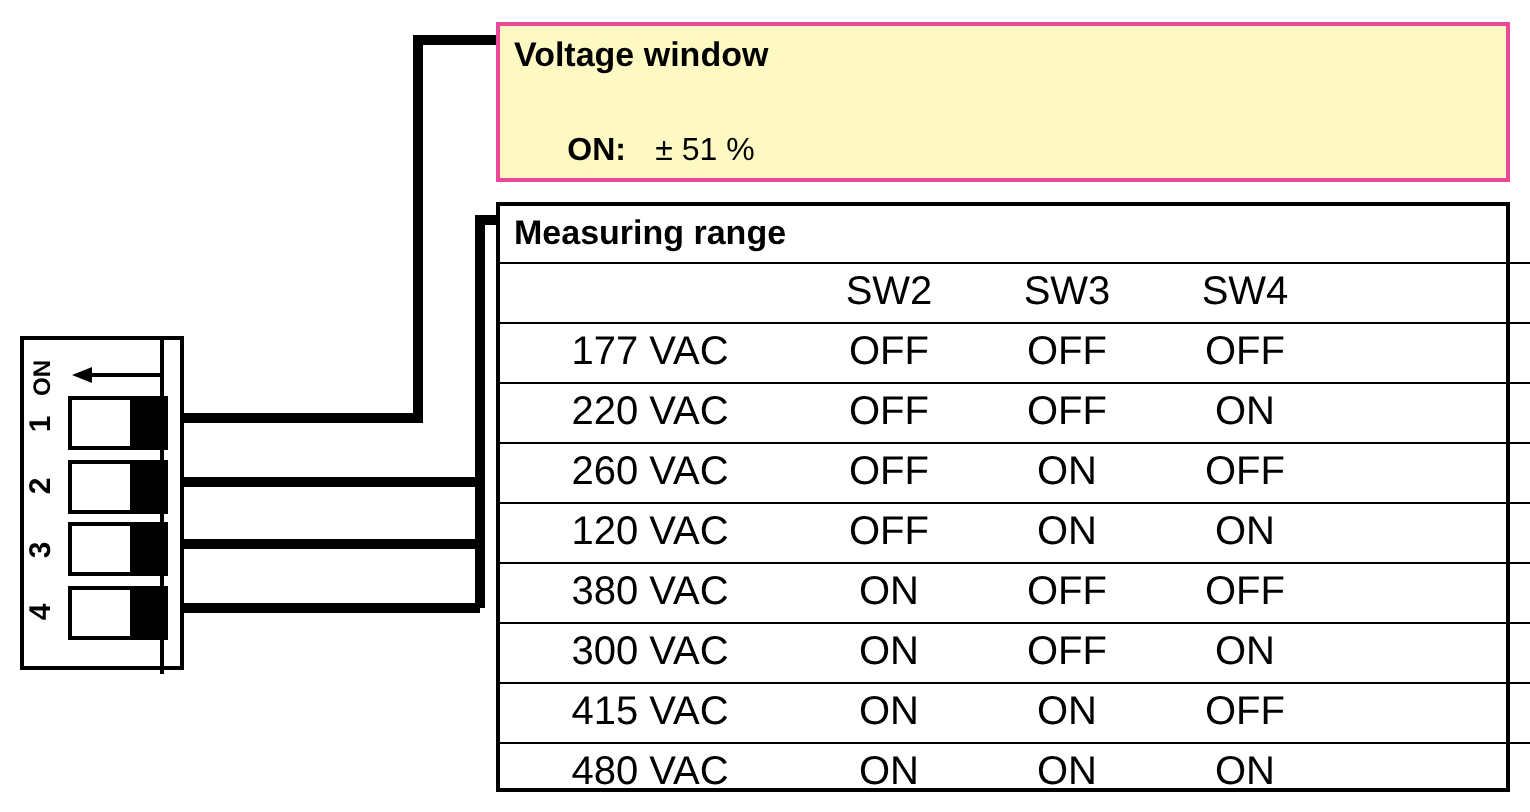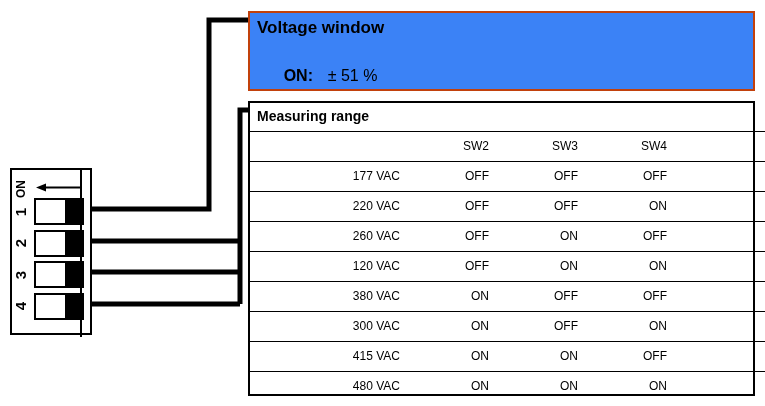--- a/index.html
+++ b/index.html
@@ -96,23 +96,23 @@
     pointer-events: none;
   }
 
   
   #voltage-window {
     position: absolute;
     left: 248px;
     top: 11px;
     width: 507px;
     height: 80px;
-    border: 2px solid #c2410c;
-    box-sizing: border-box;
-    background: #3b82f6;
+    border: 2px solid #ec4899;
+    box-sizing: border-box;
+    background: #fef9c3;
     padding: 3px 0 0 7px;
   }
   #voltage-window .vw-title {
     font-size: 17px;
     font-weight: bold;
     line-height: 24px;
   }
   .vw-row {
     font-size: 16px;
     line-height: 24px;
@@ -129,37 +129,37 @@
     position: absolute;
     left: 248px;
     top: 101px;
     width: 507px;
     height: 295px;
     border: 2px solid #000;
     box-sizing: border-box;
     background: #fff;
   }
   #measuring-range .mr-title {
-    font-size: 14px;
+    font-size: 17px;
     font-weight: bold;
     line-height: 27px;
     padding-left: 7px;
     height: 28px;
     box-sizing: border-box;
   }
   table.mr-table {
     width: 100%;
     border-collapse: collapse;
     table-layout: fixed;
   }
   table.mr-table th,
   table.mr-table td {
-    font-size: 12px;
+    font-size: 20px;
     font-weight: normal;
-    text-align: right;
+    text-align: center;
     height: 29px;
     padding: 0;
     border-top: 1.5px solid #000;
     line-height: 29px;
     white-space: nowrap;
   }
   table.mr-table tr.header-row th {
     border-top: 1.5px solid #000;
   }
   col.c-label { width: 150px; }

